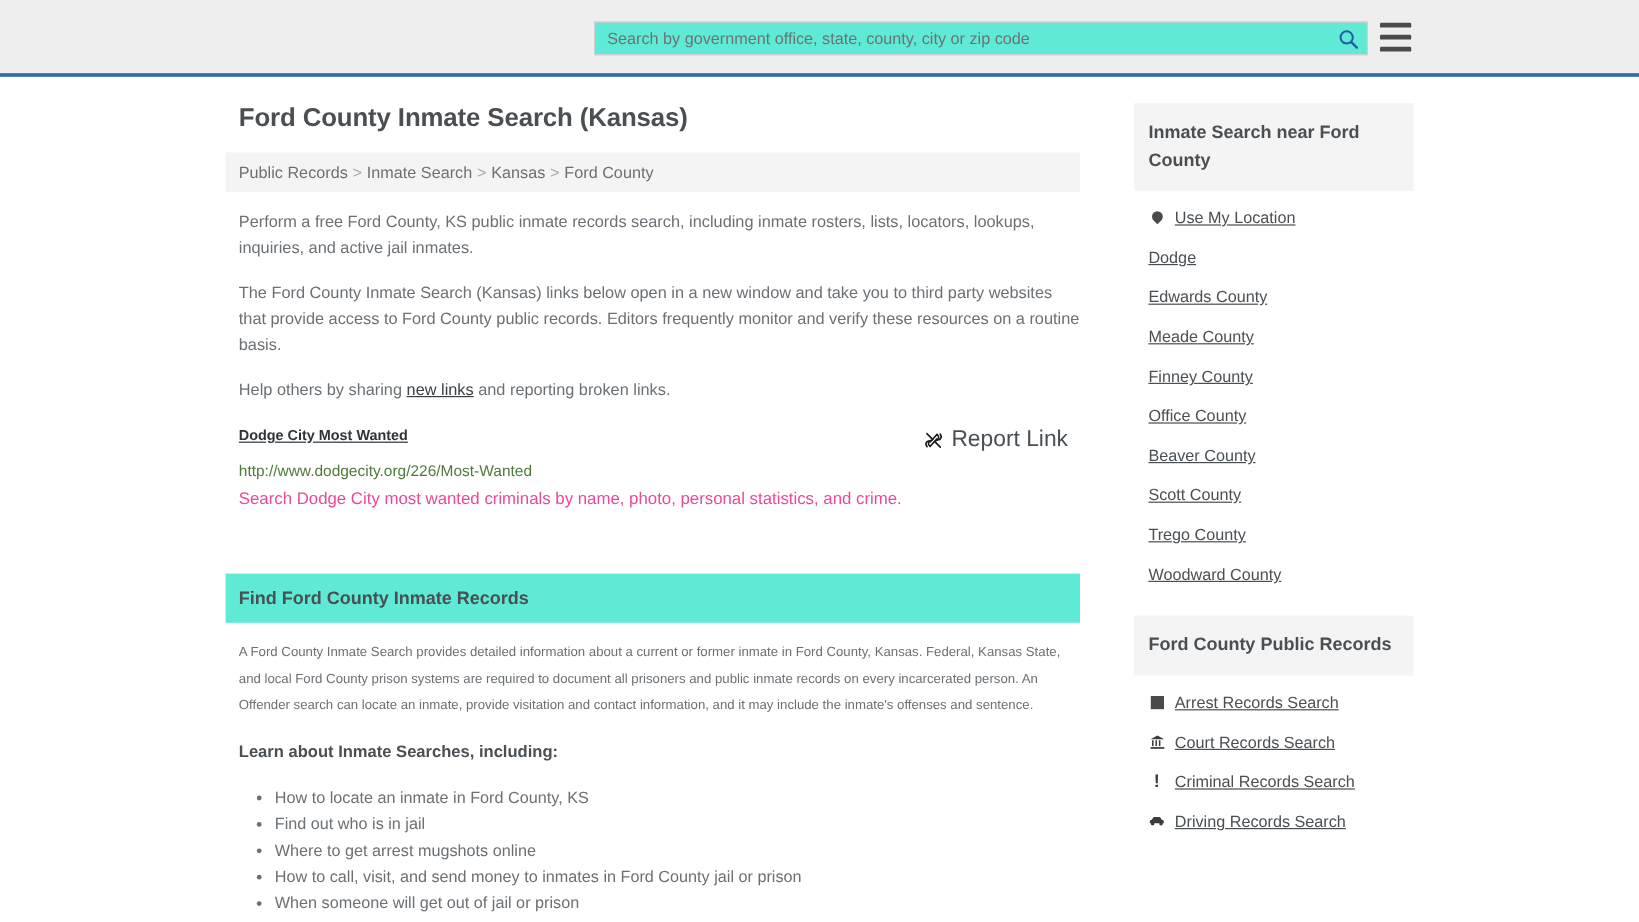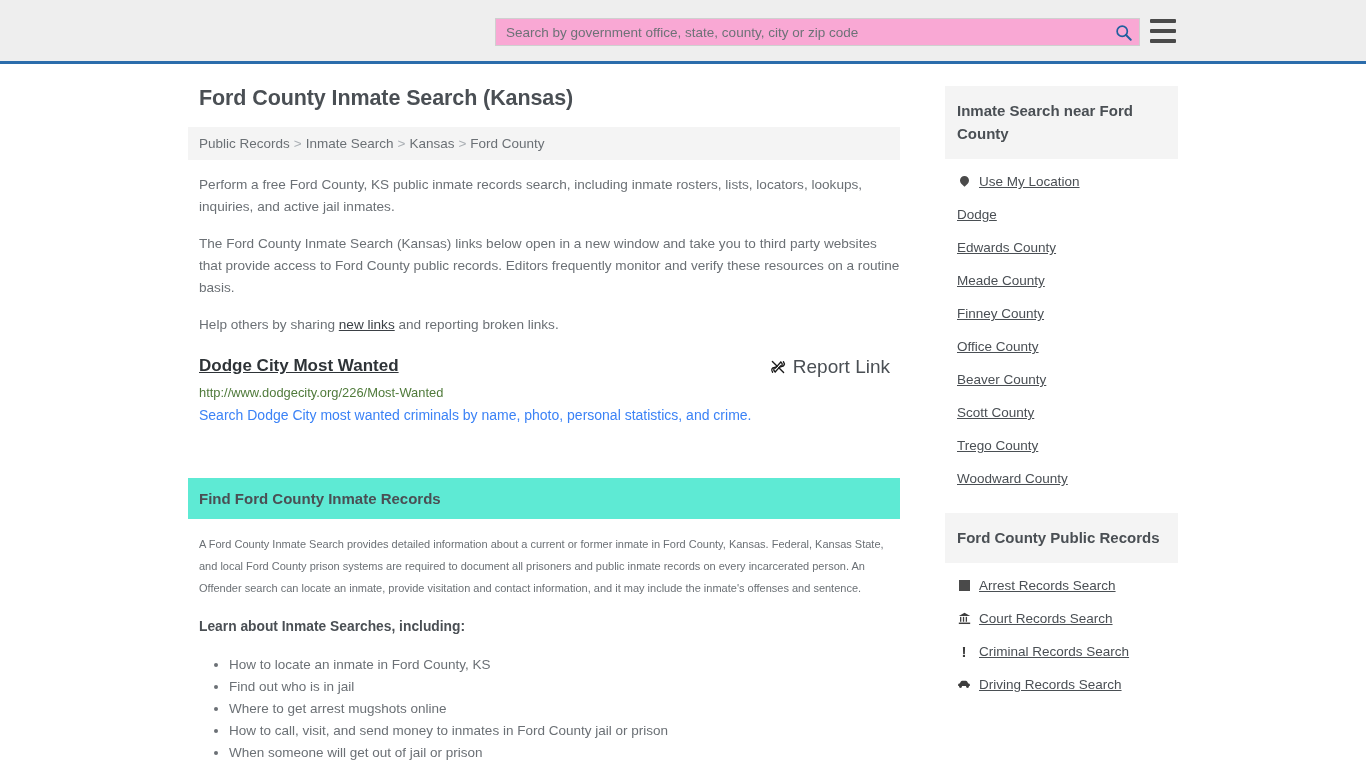--- a/index.html
+++ b/index.html
@@ -62,21 +62,21 @@
   .logo-text .t1 { color: #3b3b3b; }
   .logo-text .t2 { color: #1f6fb8; font-weight: bold; }
   .logo-text .t3 { color: #3b3b3b; font-size: 14px; }
 
   .search-wrap {
     position: absolute;
     left: 495px;
     top: 18px;
     width: 645px;
     height: 28px;
-    background: #f9a8d4;
+    background: #5eead4;
     border: 1px solid #cfcfcf;
     display: flex;
     align-items: center;
   }
   .search-input {
     flex: 1 1 auto;
     border: 0;
     outline: none;
     background: transparent;
     font-family: "Liberation Sans", sans-serif;
@@ -166,21 +166,21 @@
   .result {
     margin: 20px 0 0 11px;
     position: relative;
   }
   .result-head {
     display: flex;
     align-items: flex-start;
     justify-content: space-between;
   }
   .result-title {
-    font-size: 17px;
+    font-size: 12px;
     font-weight: bold;
     color: #2e3337;
     text-decoration: underline;
     display: inline-block;
   }
   .report-link {
     display: flex;
     align-items: center;
     gap: 7px;
     font-size: 19px;
@@ -188,21 +188,21 @@
     text-decoration: none;
     white-space: nowrap;
     margin-right: 10px;
   }
   .result-url {
     color: #4f7a3a;
     font-size: 12.9px;
     margin-top: 7px;
   }
   .result-desc {
-    color: #3b82f6;
+    color: #ec4899;
     font-size: 14px;
     margin-top: 5px;
     line-height: 20px;
   }
 
   
   .section-head {
     background: #5eead4;
     padding: 12px 11px;
     margin-top: 53px;

